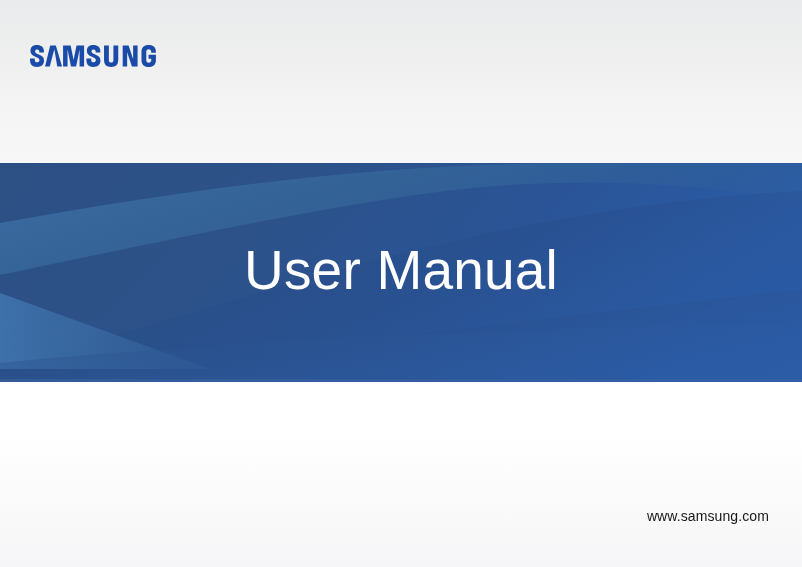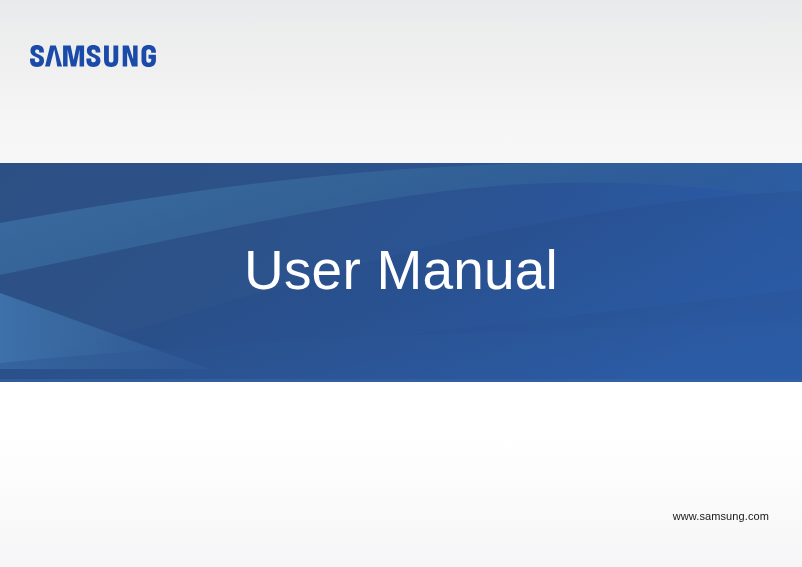--- a/index.html
+++ b/index.html
@@ -93,21 +93,21 @@
                 #ffffff 28%,
                 #fcfcfd 52%,
                 #f9f9fa 74%,
                 #f6f6f8 100%);
   }
 
   .website {
     position: absolute;
     right: 33px;
     top: 510px;
-    font-size: 11px;
+    font-size: 14px;
     color: #171717;
     letter-spacing: 0.1px;
     line-height: 13px;
   }
 </style>
 </head>
 <body>
 
 <div class="page">
 

